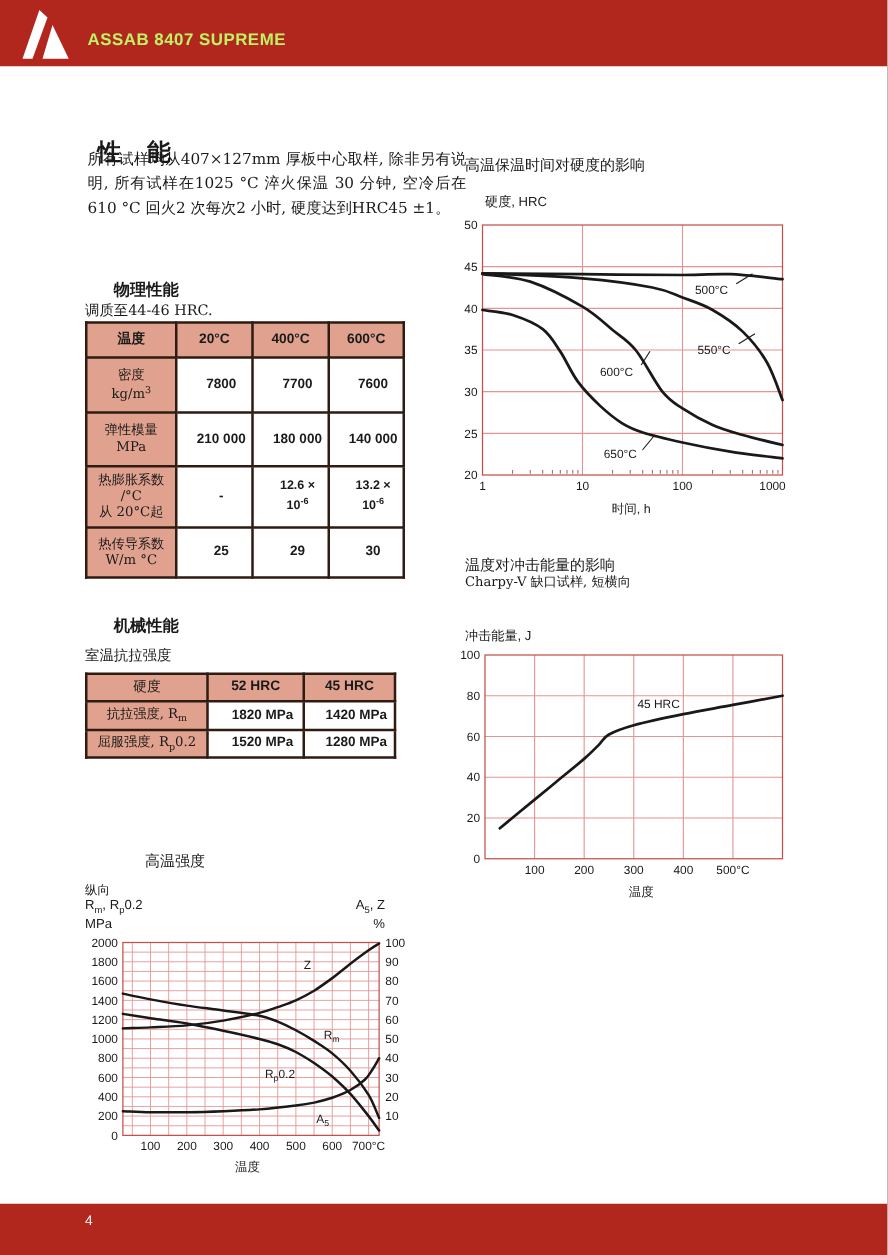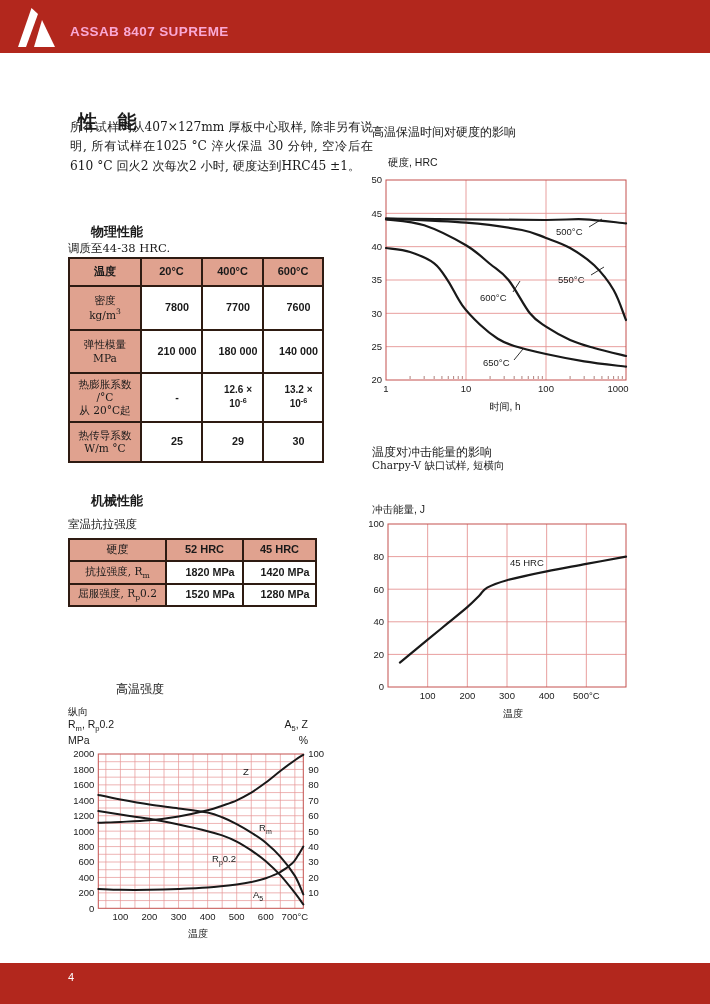--- a/index.html
+++ b/index.html
@@ -1,21 +1,21 @@
 <!DOCTYPE html>
 <html><head>
 <meta charset="utf-8">
 <style>
   html,body{margin:0;padding:0;background:#888;}
   .page{position:relative;width:710px;height:1004px;background:#ffffff;overflow:hidden;
         font-family:"Liberation Sans","DejaVu Sans",sans-serif;color:#1a1a1a;margin:0 auto;}
   
   .banner{position:absolute;left:0;top:0;width:710px;height:53px;background:#b2271d;}
   .brand{position:absolute;left:70px;top:0;height:53px;display:flex;align-items:center;
-         color:#f9a8d4;font-weight:bold;font-size:13.5px;letter-spacing:.4px;padding-top:10px;box-sizing:border-box;}
+         color:#bef264;font-weight:bold;font-size:13.5px;letter-spacing:.4px;padding-top:10px;box-sizing:border-box;}
   .logo{position:absolute;left:14px;top:4px;}
   .footer{position:absolute;left:0;top:963px;width:710px;height:41px;background:#b2271d;}
   .pagenum{position:absolute;left:68px;top:8px;color:#fff;font-size:11px;}
   
   .abs{position:absolute;}
   .main-title{font-family:"DejaVu Serif","Liberation Serif",serif;font-weight:bold;
               font-size:19px;letter-spacing:7px;margin-top:29px;}
   .body-text{font-family:"DejaVu Serif","Liberation Serif",serif;font-size:12.2px;
              line-height:1.58;width:303px;text-align:justify;}
   .sec-head{font-size:13px;font-weight:bold;margin-left:23px;}
@@ -44,21 +44,21 @@
       <polygon points="4,43 17.5,4 24,10 12,43" fill="#ffffff"></polygon>
       <polygon points="28,16 41,43 20,43" fill="#ffffff"></polygon>
     </svg>
     <div class="brand">ASSAB 8407 SUPREME</div>
   </div>
 
   <div class="abs main-title" style="left:78px;top:80px;">性 能</div>
   <div class="abs body-text" style="left:70px;top:118px;">所有试样均从407×127mm 厚板中心取样, 除非另有说明, 所有试样在1025 °C 淬火保温 30 分钟, 空冷后在610 °C 回火2 次每次2 小时, 硬度达到HRC45 ±1。</div>
 
   <div class="abs sec-head" style="left:68px;top:223px;">物理性能</div>
-  <div class="abs sub-head" style="left:68px;top:241px;">调质至44-38 HRC.</div>
+  <div class="abs sub-head" style="left:68px;top:241px;">调质至44-46 HRC.</div>
   <table class="tbl abs" style="left:68px;top:257px;width:254px;">
     <colgroup>
         <col style="width:72px">
         <col style="width:61px">
         <col style="width:61px">
         <col style="width:60px">
       </colgroup>
     <tbody>
         <tr style="height:28px">
       <td class="hd">温度</td>

